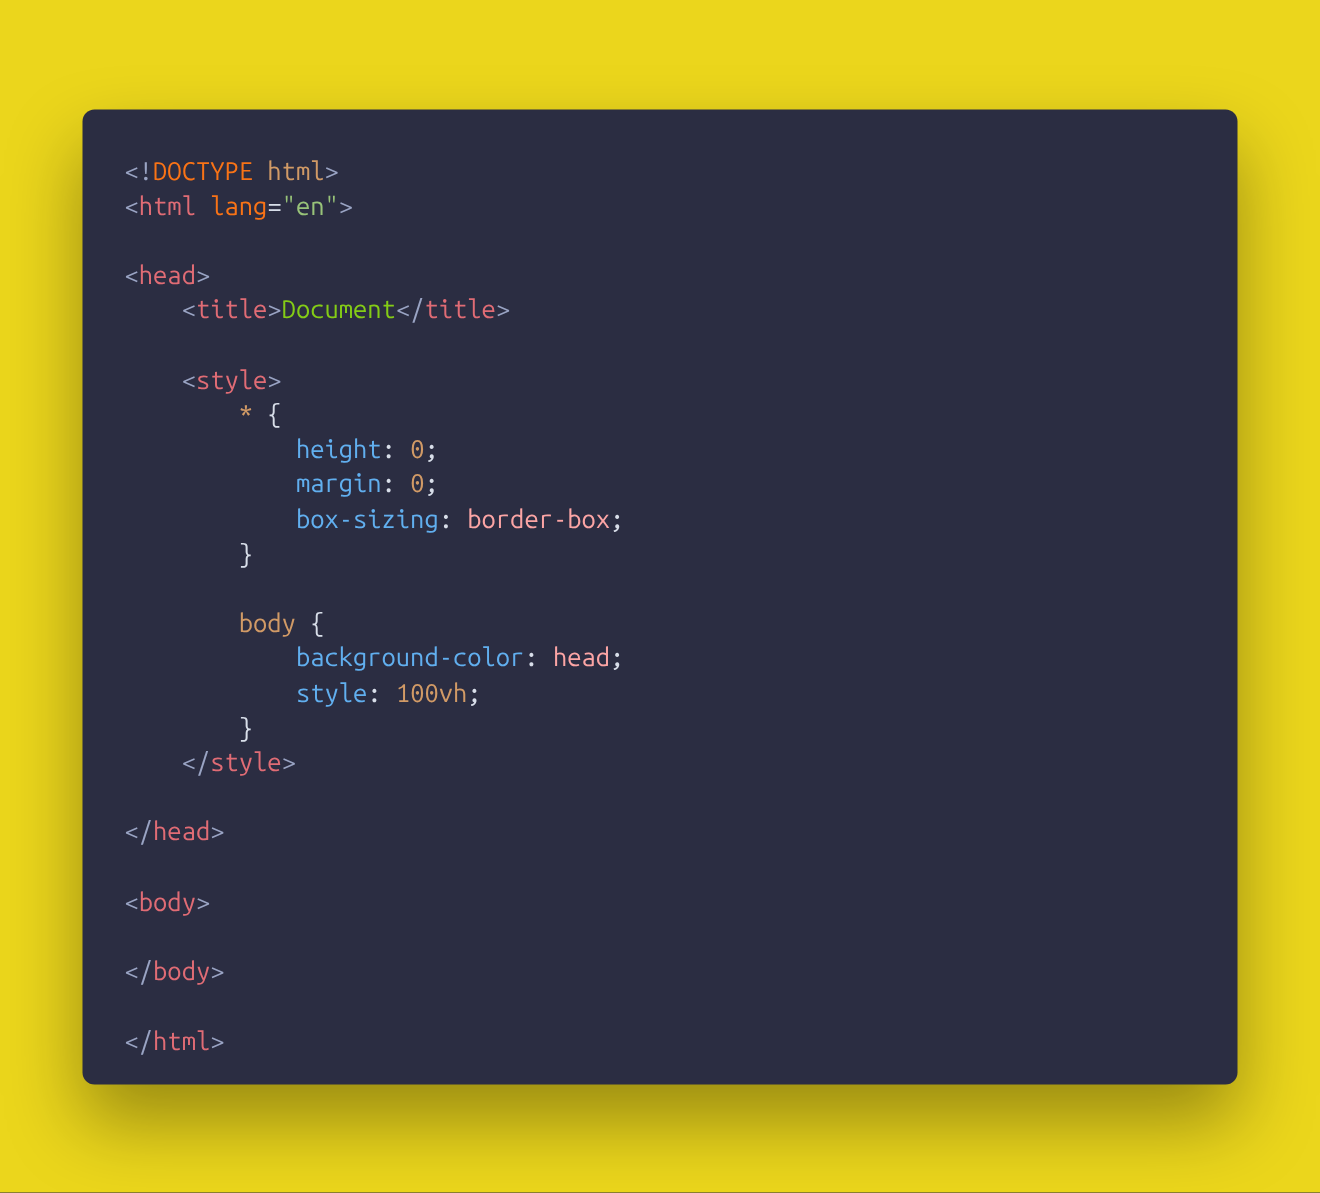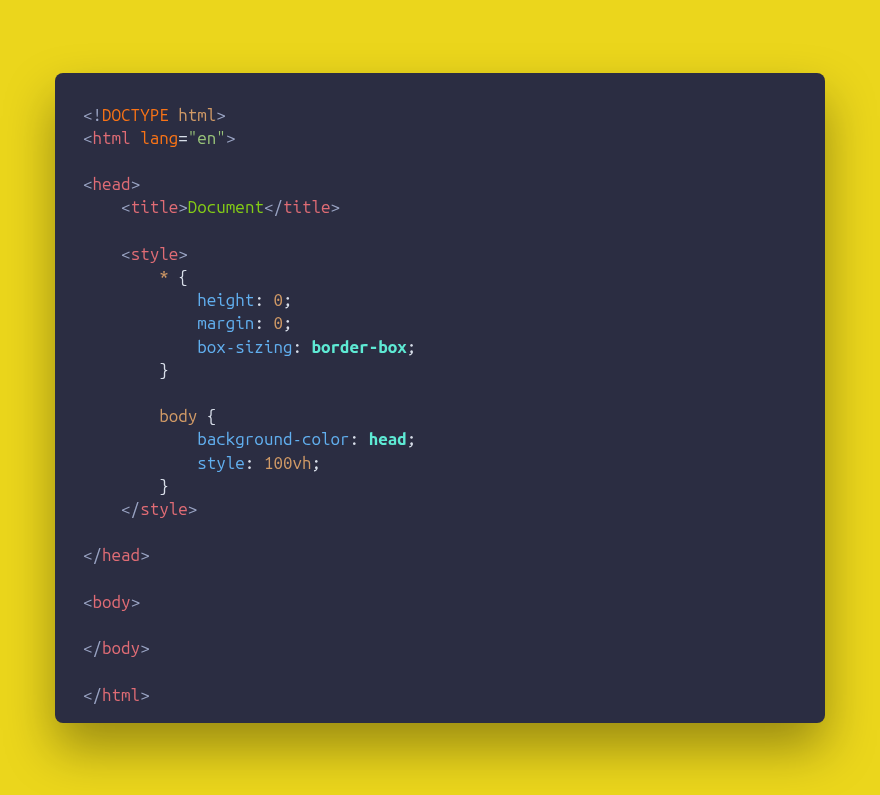--- a/index.html
+++ b/index.html
@@ -35,21 +35,21 @@
   .tag { color: #e06c75; }
   .attr-name { color: #f97316; }
   .attr-eq { color: #d8dee9; }
   .attr-value { color: #98c379; }
   .text { color: #84cc16; }
   .selector { color: #d19a66; }
   .brace { color: #d8dee9; }
   .prop { color: #61afef; }
   .colon { color: #d8dee9; }
   .num { color: #d19a66; }
-  .val { color: #5eead4; font-weight: bold; }
+  .val { color: #fca5a5; }
   .semi { color: #d8dee9; }
 </style>
 </head>
 <body>
 
 <div class="code-block"><span class="bracket">&lt;!</span><span class="doctype-kw">DOCTYPE</span> <span class="doctype-html">html</span><span class="bracket">&gt;</span>
 <span class="bracket">&lt;</span><span class="tag">html</span> <span class="attr-name">lang</span><span class="attr-eq">=</span><span class="attr-value">"en"</span><span class="bracket">&gt;</span>
 
 <span class="bracket">&lt;</span><span class="tag">head</span><span class="bracket">&gt;</span>
     <span class="bracket">&lt;</span><span class="tag">title</span><span class="bracket">&gt;</span><span class="text">Document</span><span class="bracket">&lt;/</span><span class="tag">title</span><span class="bracket">&gt;</span>

